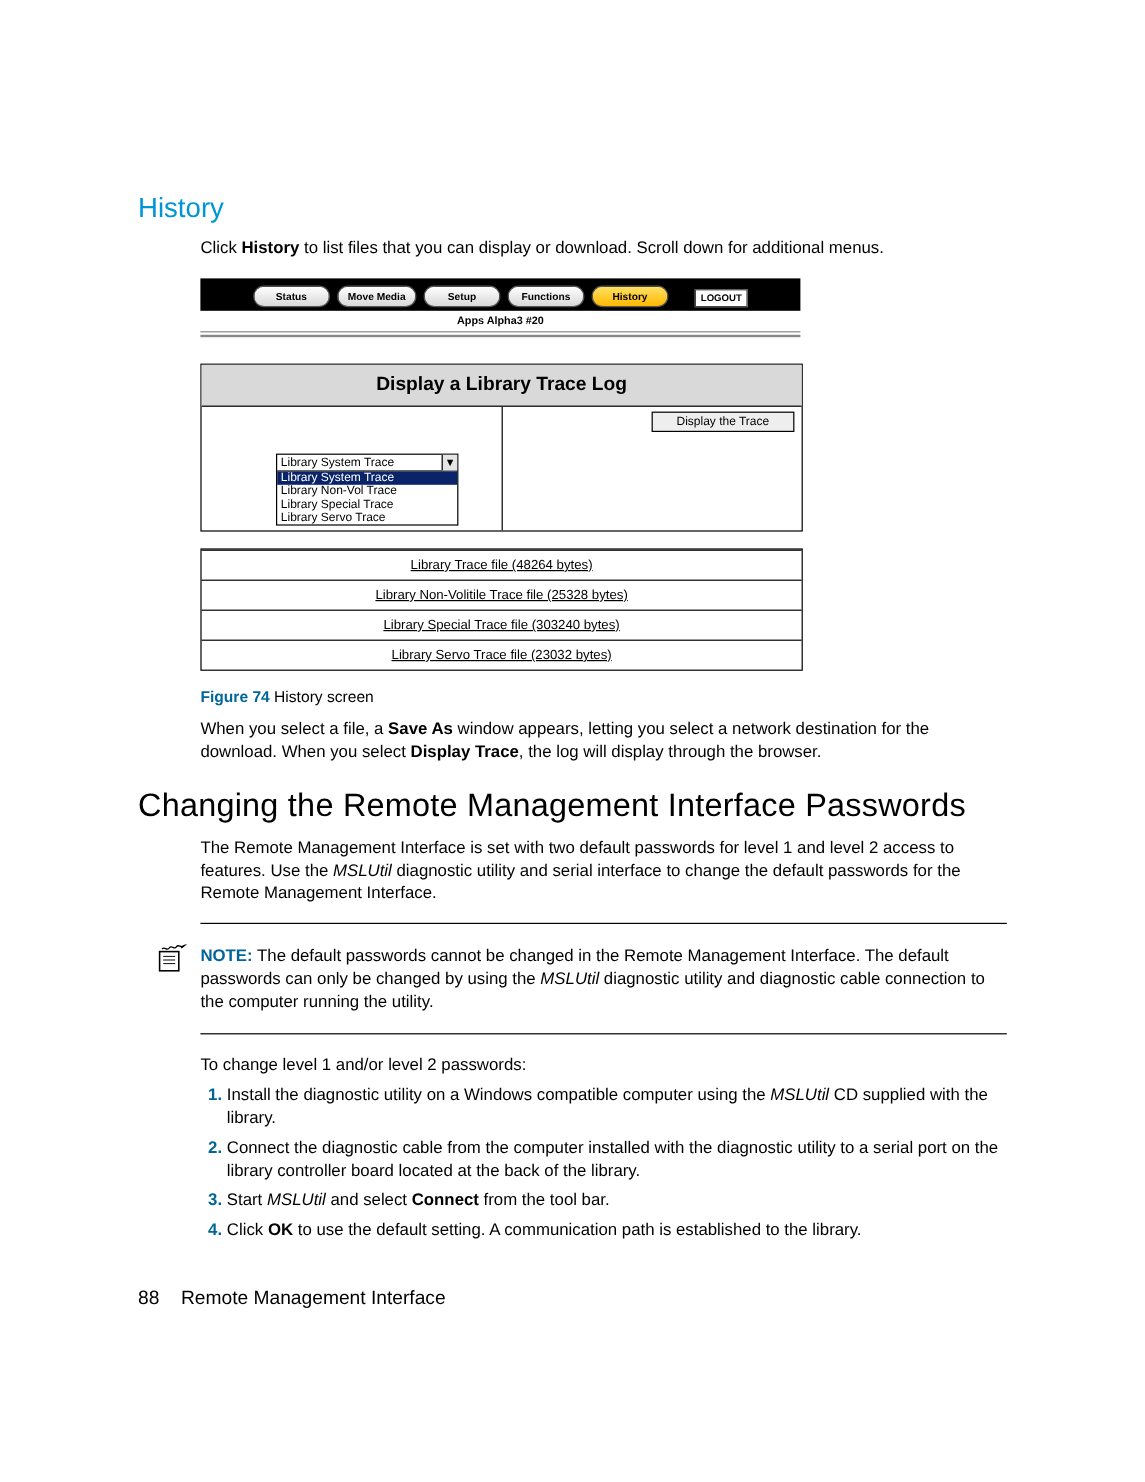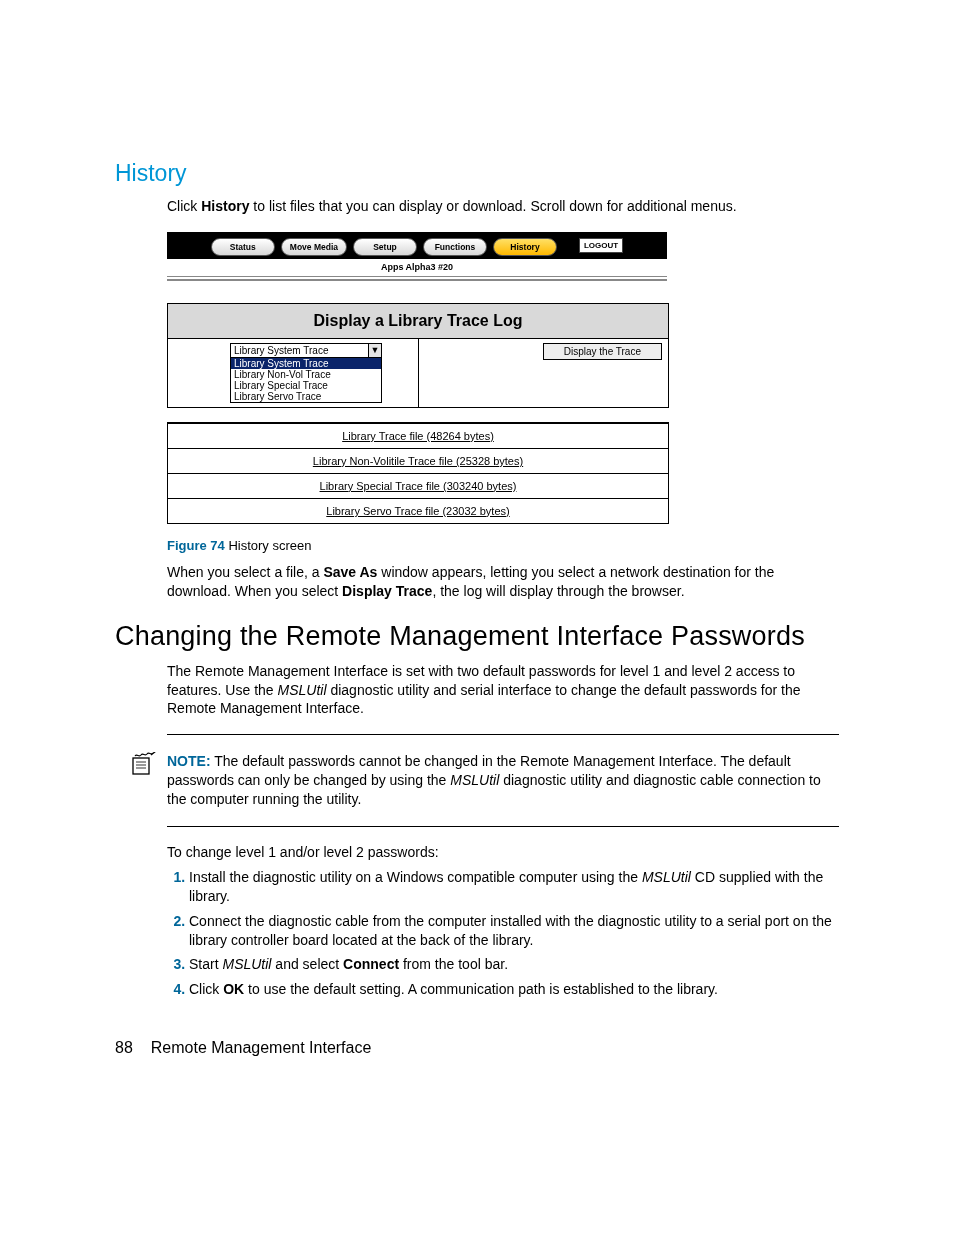--- a/index.html
+++ b/index.html
@@ -40,21 +40,21 @@
   
   .figure {
     margin: 16px 0 6px 52px;
     width: 500px;
   }
   .navbar-wrap {
     background:#000;
     padding: 6px 10px 3px 10px;
     display:flex;
     gap:6px;
-    align-items:flex-start;
+    align-items:flex-end;
     justify-content:center;
   }
   .navbtn {
     background: linear-gradient(#fff,#d8d8d8);
     border:1px solid #555;
     border-radius: 10px;
     font-size:8.5px;
     font-weight:bold;
     padding:3px 8px;
     min-width:46px;
@@ -111,20 +111,21 @@
     padding:4px 6px;
     display:flex;
     align-items:flex-start;
     justify-content:flex-end;
   }
   .select-box {
     border:1px solid #000;
     font-size:10px;
     background:#fff;
     width:150px;
+    margin-top:35px;
   }
   .select-selected {
     display:flex;
     align-items:center;
     border-bottom:1px solid #000;
   }
   .select-selected .txt { flex:1; padding:1px 3px; }
   .select-selected .arrow {
     border-left:1px solid #000;
     width:12px;

